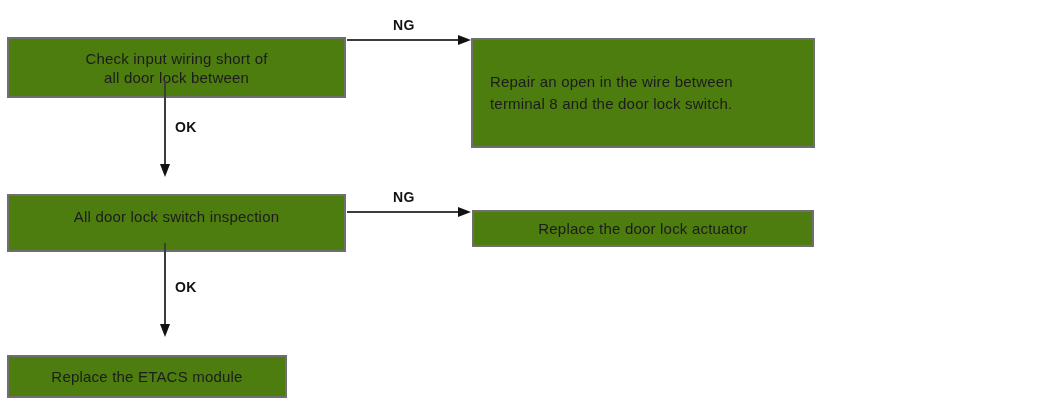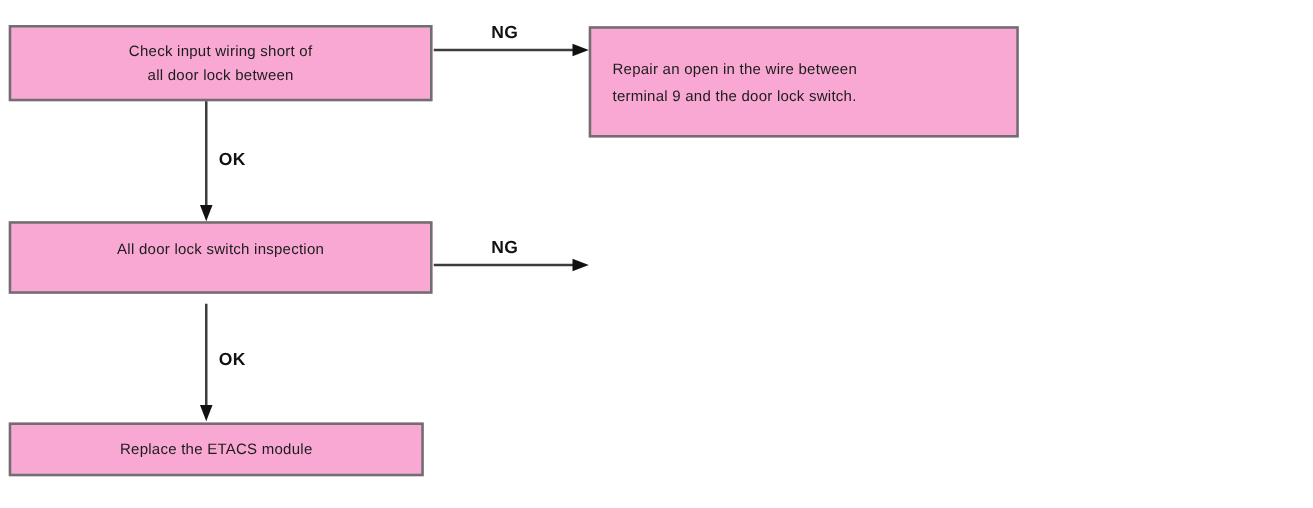--- a/index.html
+++ b/index.html
@@ -11,38 +11,39 @@
   .stage {
     position: relative;
     width: 1050px;
     height: 406px;
     background: #ffffff;
     overflow: hidden;
   }
   .node {
     position: absolute;
     border: 2px solid #6f6f6f;
-    background: #f9a8d4;
+    background: #4d7c0f;
     color: #1c1c1c;
-    font-size: 12px;
+    font-size: 15px;
     line-height: 19px;
     letter-spacing: 0.2px;
     display: flex;
     flex-direction: column;
     justify-content: center;
+    margin-top: 17px;
   }
   .node.center { align-items: center; text-align: center; }
   #box-check    { left: 7px;   top: 20px;  width: 339px; height: 61px; }
-  #box-repair   { left: 471px; top: 21px;  width: 344px; height: 89px;
+  #box-repair   { left: 471px; top: 21px;  width: 344px; height: 110px;
                   padding-left: 17px; padding-right: 1px; line-height: 22px;
                   align-items: flex-start; text-align: center; }
   #box-inspect  { left: 7px;   top: 177px; width: 339px; height: 58px;
                   justify-content: flex-start; padding-top: 11px; }
   #box-actuator { left: 472px; top: 193px; width: 342px; height: 37px; }
-  #box-etacs    { left: 7px;   top: 338px; width: 332px; height: 43px; align-items: center; }
+  #box-etacs    { left: 7px;   top: 338px; width: 280px; height: 43px; align-items: center; }
 
   .hline { position: absolute; height: 2px; background: #3c3c3c; }
   .vline { position: absolute; width: 2px;  background: #3c3c3c; }
   #edge-ng1-line { left: 347px; top: 39px;  width: 112px; }
   #edge-ng2-line { left: 347px; top: 211px; width: 112px; }
   #edge-ok1-line { left: 164px; top: 81px;  height: 83px; }
   #edge-ok2-line { left: 164px; top: 243px; height: 81px; }
 
   .arrow-right {
     position: absolute; width: 0; height: 0;
@@ -78,27 +79,30 @@
 
 <div class="stage">
 
   <div class="node center" id="box-check">
     <div>Check input wiring short of</div>
     <div>all door lock between</div>
   </div>
 
   <div class="node" id="box-repair">
     <div>Repair an open in the wire between</div>
-    <div>terminal 9 and the door lock switch.</div>
+    <div>terminal 8 and the door lock switch.</div>
   </div>
 
   <div class="node center" id="box-inspect">
     <div>All door lock switch inspection</div>
   </div>
 
+  <div class="node center" id="box-actuator">
+    <div>Replace the door lock actuator</div>
+  </div>
 
   <div class="node center" id="box-etacs">
     <div>Replace the ETACS module</div>
   </div>
 
   <div class="hline" id="edge-ng1-line"></div>
   <div class="arrow-right" id="edge-ng1-head"></div>
   <span class="edge-label" id="label-ng1">NG</span>
 
   <div class="vline" id="edge-ok1-line"></div>

